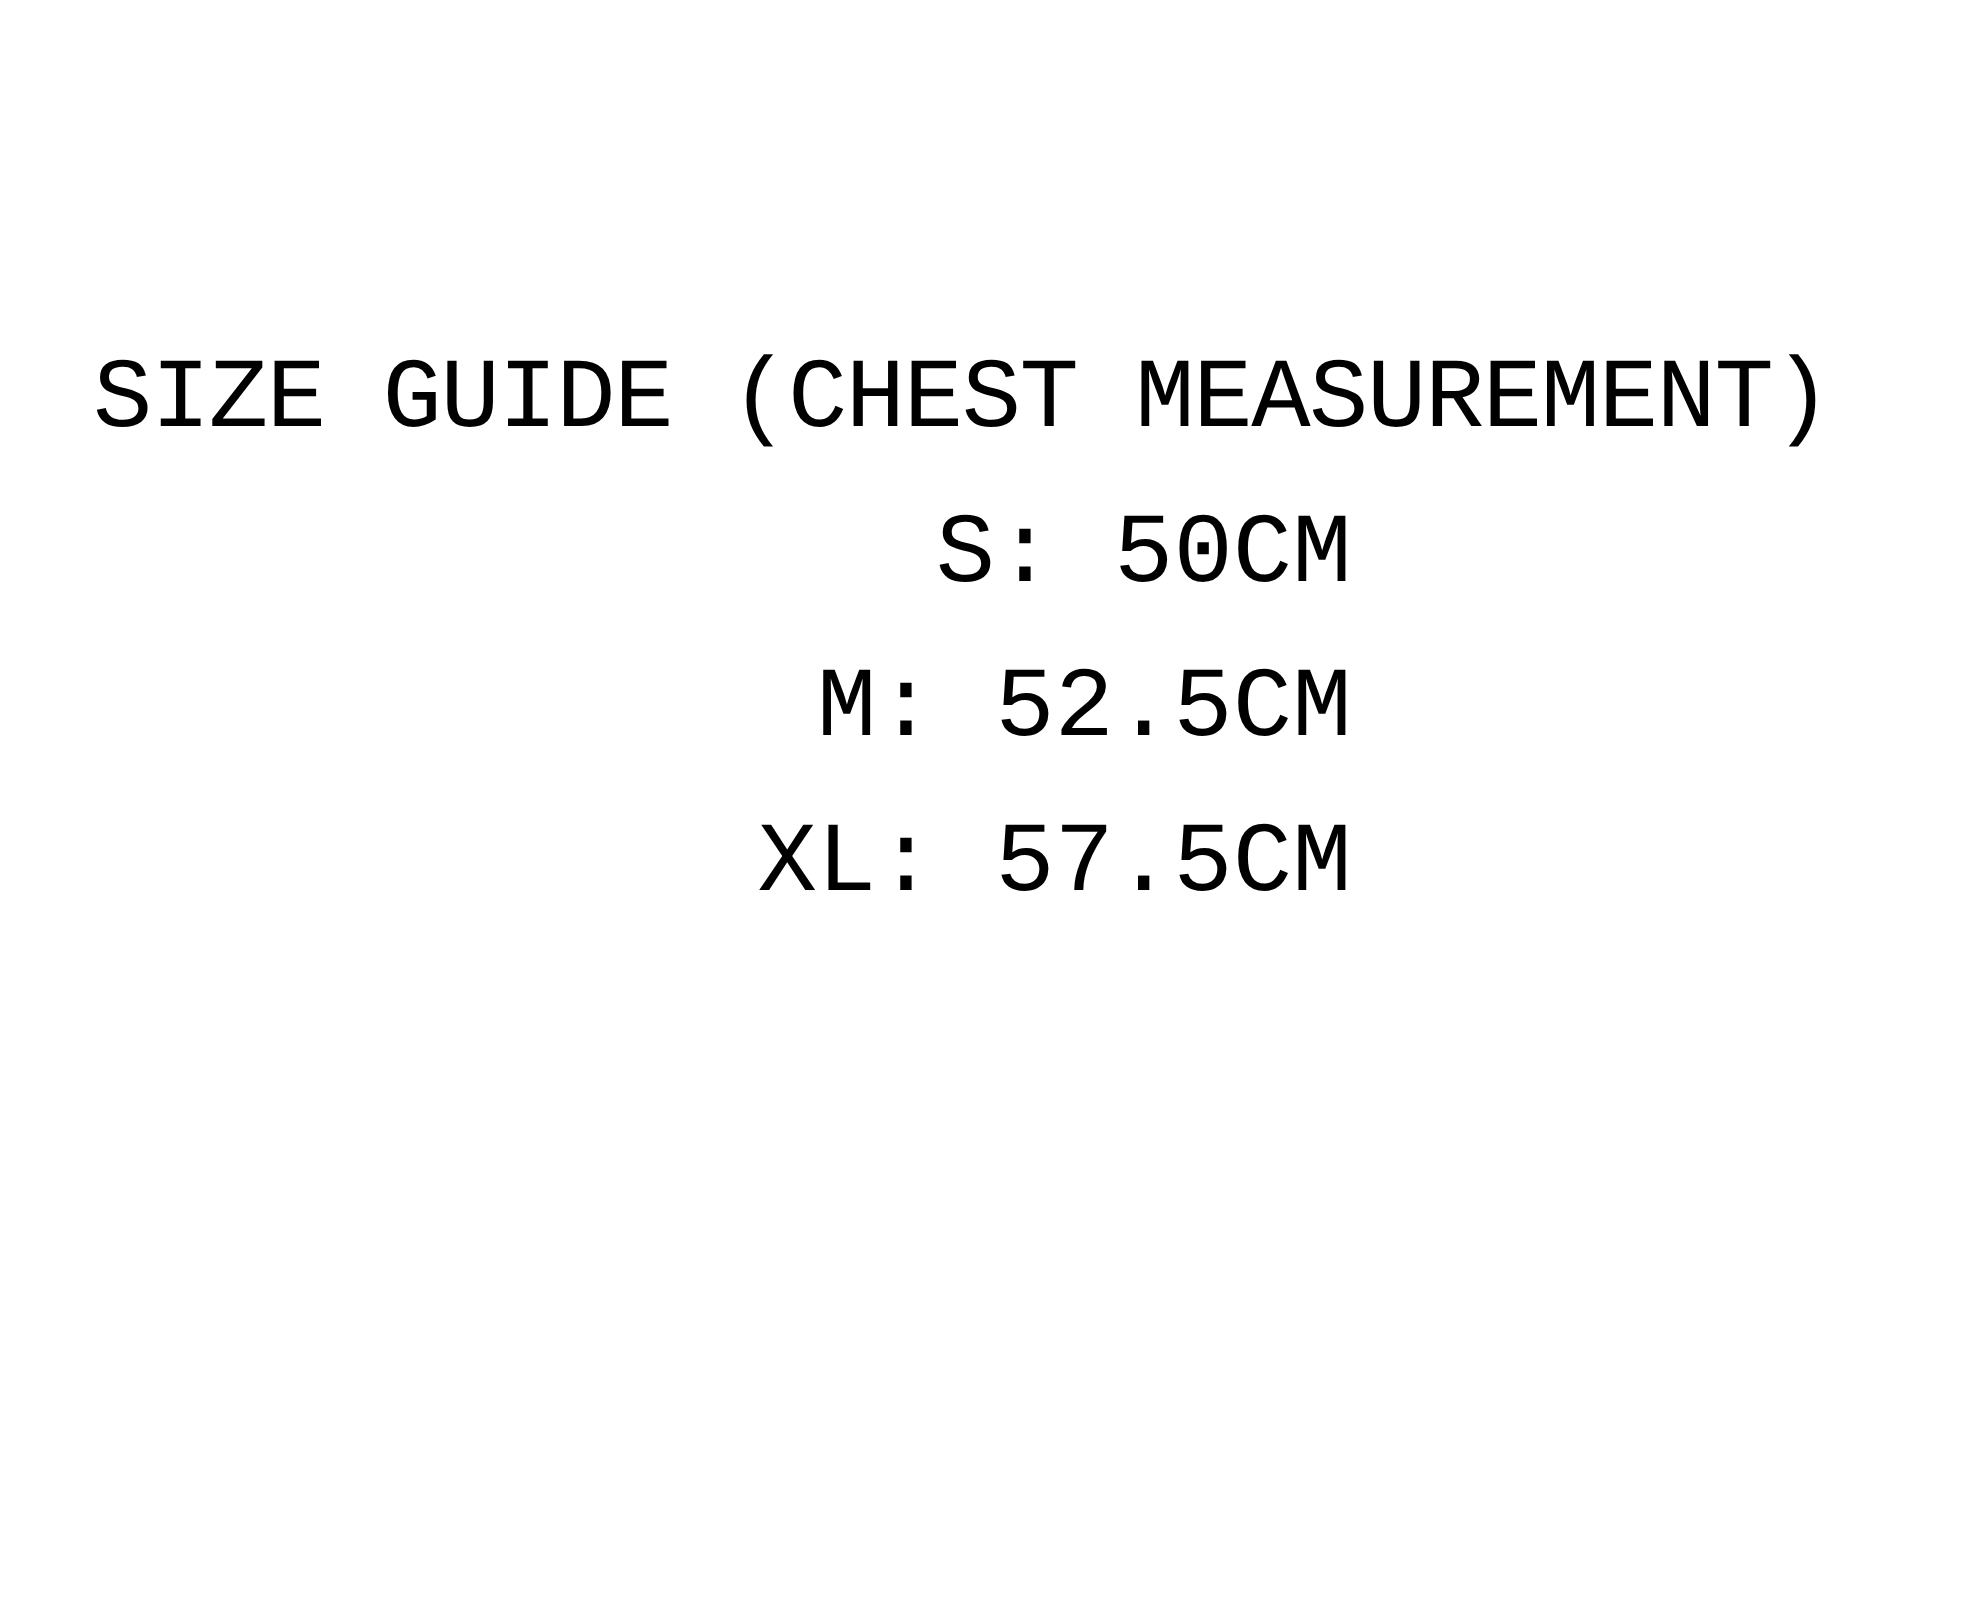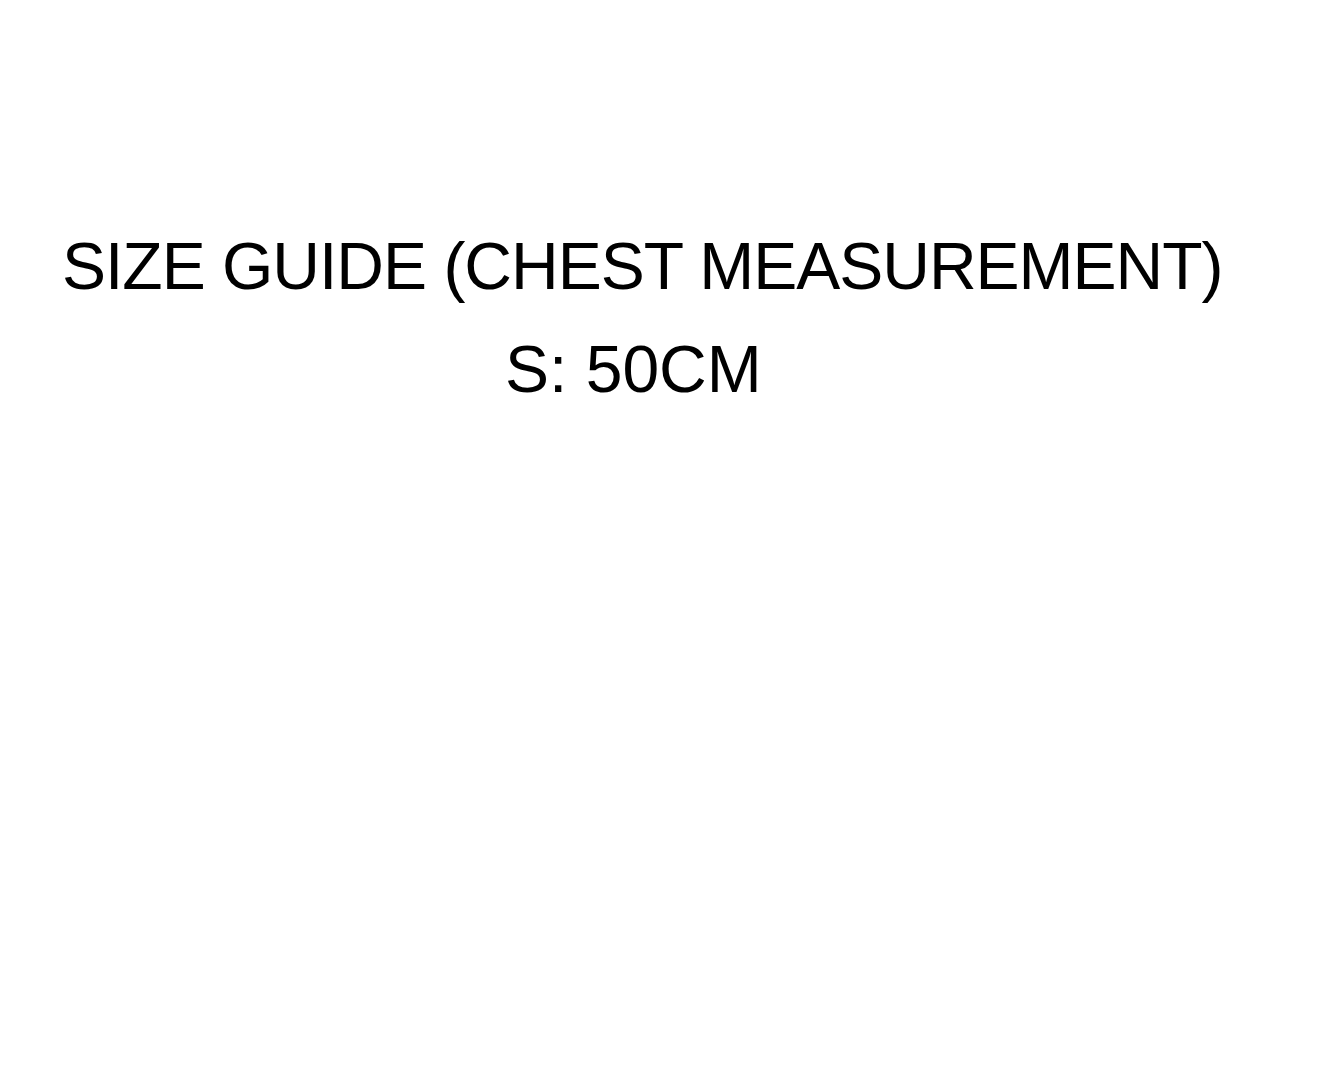--- a/index.html
+++ b/index.html
@@ -6,21 +6,21 @@
     margin: 0;
     padding: 0;
     background: #ffffff;
   }
   .canvas {
     position: relative;
     width: 1220px;
     height: 1080px;
     background: #ffffff;
     overflow: hidden;
-    font-family: Liberation Sans, sans-serif;
+    font-family: Liberation Mono, monospace;
     color: #000000;
     border-radius: 15px;
   }
   .size-guide-title {
     position: absolute;
     left: 62px;
     top: 215px;
     font-size: 66px;
     line-height: 103px;
     letter-spacing: -1px;
@@ -41,14 +41,16 @@
   }
 </style>
 </head>
 <body>
 
 <div class="canvas">
   <div class="size-guide-title">SIZE GUIDE (CHEST MEASUREMENT)</div>
 
   <div class="size-entries">
     <div class="size-entry">S: 50CM</div>
+    <div class="size-entry">M: 52.5CM</div>
+    <div class="size-entry">XL: 57.5CM</div>
   </div>
 </div>
 
 </body></html>

